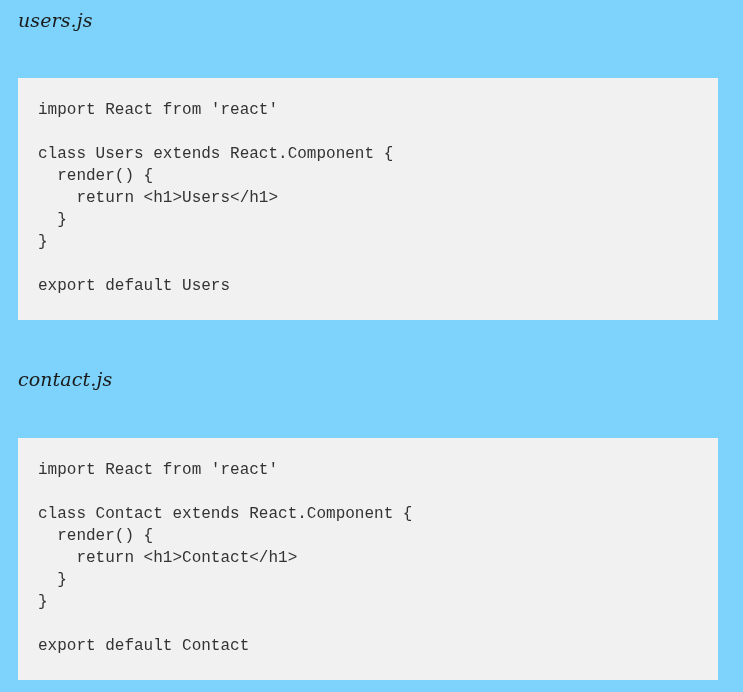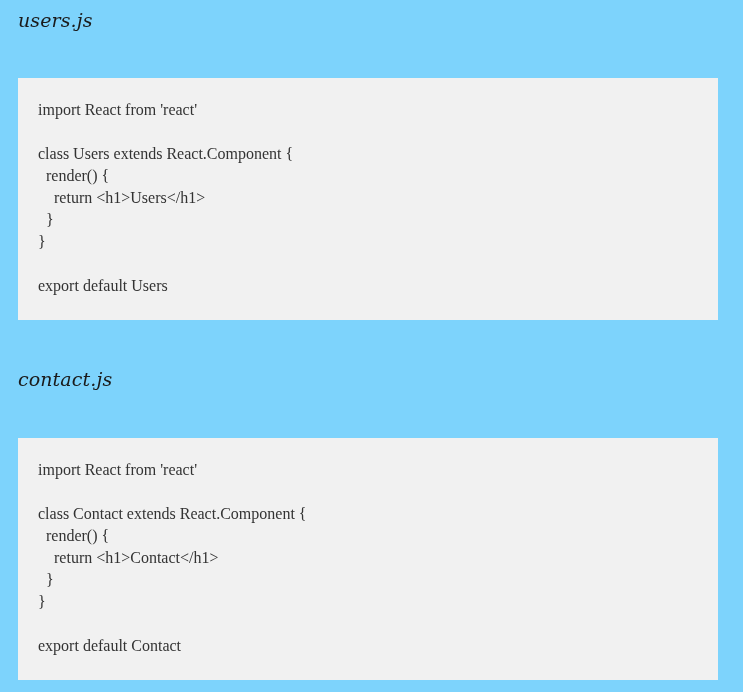--- a/index.html
+++ b/index.html
@@ -43,21 +43,21 @@
     left: 18px;
     width: 700px;
     box-sizing: border-box;
     background: #f1f1f1;
     padding: 21px 20px 21px 20px;
     overflow: hidden;
   }
   .code-block pre {
     margin: 0;
     padding: 0;
-    font-family: Liberation Serif, serif;
+    font-family: Liberation Mono, monospace;
     font-size: 16px;
     line-height: 22px;
     color: #333333;
     white-space: pre;
     tab-size: 2;
   }
   
   #section-users { top: 8px; height: 320px; }
   #section-users .code-block { top: 70px; height: 242px; }
   

